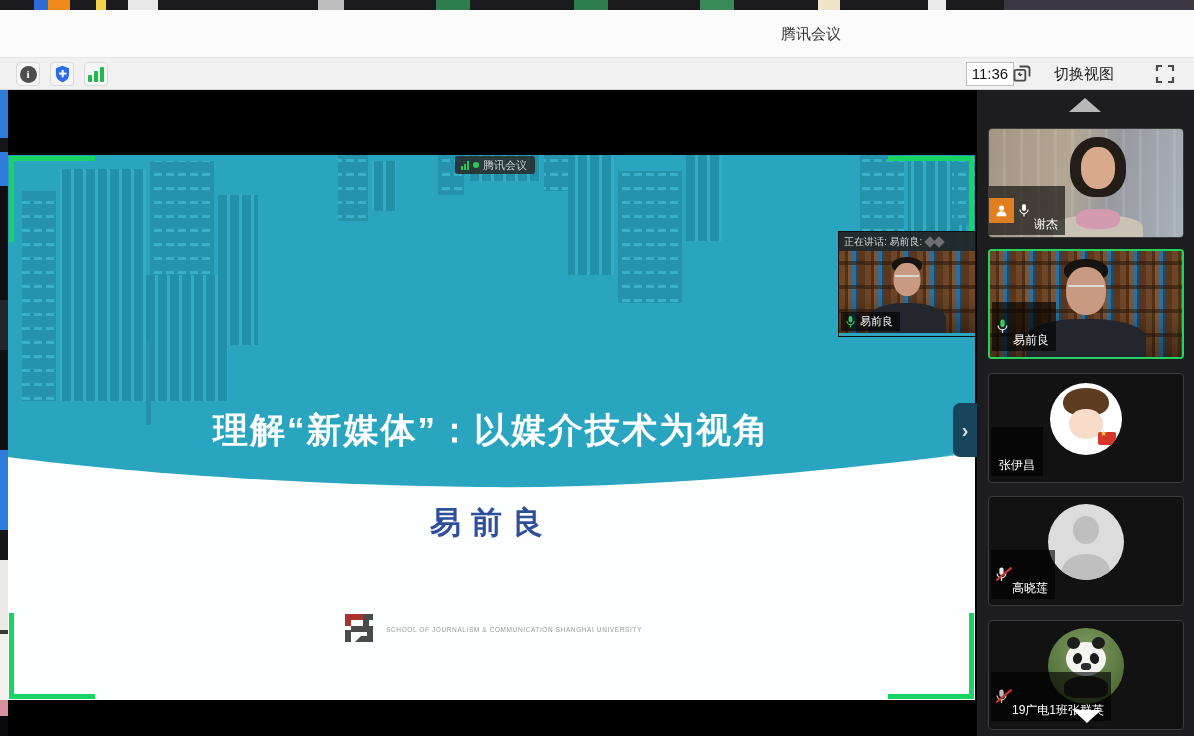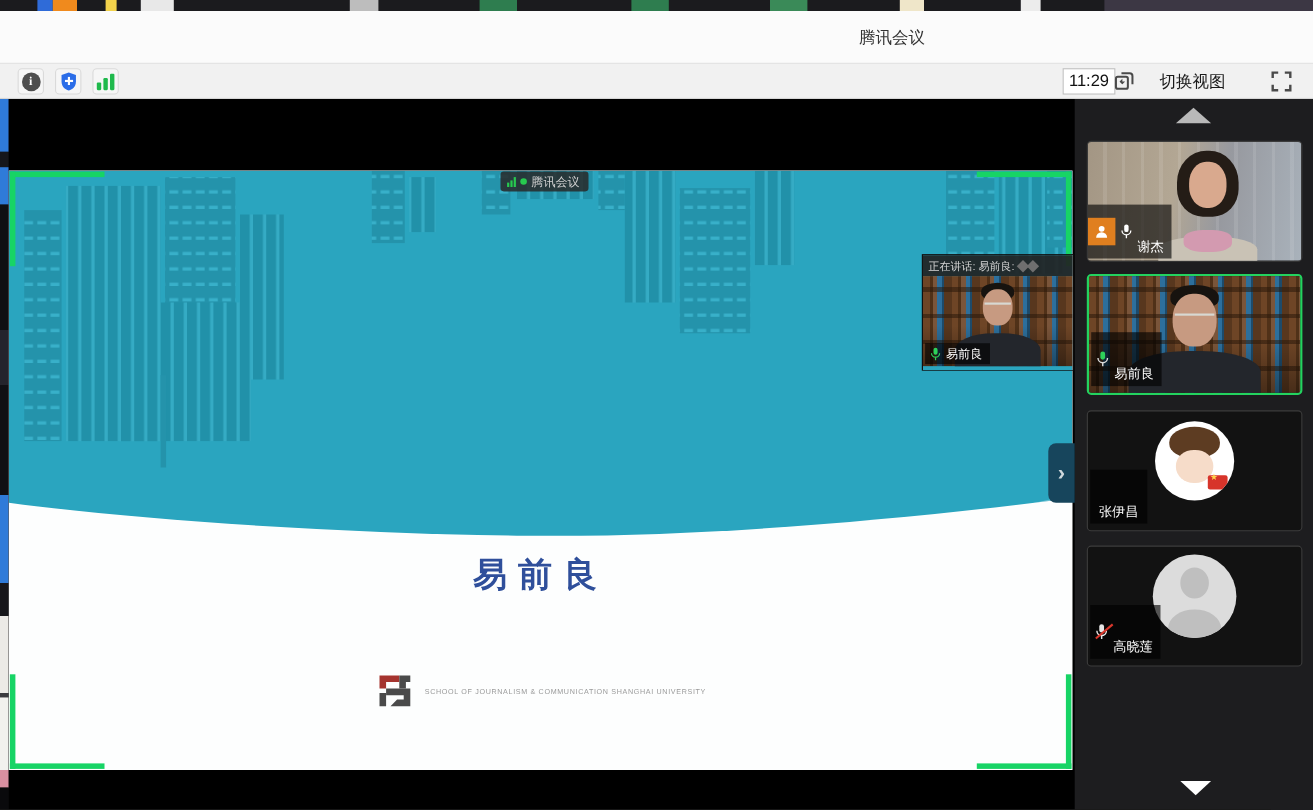--- a/index.html
+++ b/index.html
@@ -159,21 +159,21 @@
         </svg>
       </div>
       <div class="tb-iconbtn">
         <div class="sig-bars">
           <i style="height:7px;"></i>
             <i style="height:11px;"></i>
             <i style="height:15px;"></i>
         </div>
       </div>
     </div>
-    <div class="time-box">11:29</div>
+    <div class="time-box">11:36</div>
     <div class="switch-view">
       <svg width="20" height="20" viewBox="0 0 24 24">
         <rect x="3" y="7" width="13" height="13" rx="2" fill="none" stroke="#4a4a4a" stroke-width="2.2"></rect>
         <path d="M9 3 h9 a3 3 0 0 1 3 3 v9" fill="none" stroke="#4a4a4a" stroke-width="2.2"></path>
         <path d="M7 12 l3 -3 v6 z" fill="#4a4a4a"></path>
         <path d="M12 15 l3 3 h-6 z" fill="#4a4a4a" transform="rotate(180 11 15)"></path>
       </svg>
       <span class="label">切换视图</span>
     </div>
     <div class="fullscreen-btn">
@@ -245,20 +245,21 @@
       <div class="meet-badge">
         <span class="mini-bars">
             <i style="height:4px;"></i>
             <i style="height:6px;"></i>
             <i style="height:9px;"></i>
           </span>
         <span class="green-dot"></span>
         <span class="txt">腾讯会议</span>
       </div>
 
+      <div class="slide-title">理解“新媒体”：以媒介技术为视角</div>
       <div class="presenter">易前良</div>
 
       <div class="logo-row">
         <div class="logo-mark">
           <svg width="36" height="36" viewBox="0 0 36 36">
             <path d="M4 4 H22 V10 H10 V16 H4 Z" fill="#a5342f"></path>
             <path d="M10 16 H32 V32 H14 L20 26 H26 V22 H10 Z" fill="#4a4a4a"></path>
             <path d="M22 4 H32 V10 H28 V16 H22 Z" fill="#4a4a4a"></path>
             <path d="M4 20 H10 V32 H4 Z" fill="#4a4a4a"></path>
           </svg>
@@ -371,17 +372,40 @@
             <rect x="8" y="2" width="8" height="14" rx="4" fill="#e6e6e6"></rect>
             <path d="M4 13 a8 8 0 0 0 16 0" fill="none" stroke="#e6e6e6" stroke-width="2.4"></path>
             <line x1="12" y1="21" x2="12" y2="27" stroke="#e6e6e6" stroke-width="2.4"></line>
           </svg>
           <span class="muted-slash"></span>
         </span>
         <span class="nm">高晓莲</span>
       </div>
     </div>
 
+    <div class="tile" style="top:530px;">
+      <div class="avatar-circle panda-bg" style="width:76px;height:76px;">
+        <div class="panda-body"></div>
+        <div class="panda-head">
+          <div class="panda-ear" style="left:1px;"></div>
+          <div class="panda-ear" style="right:1px;"></div>
+          <div class="panda-eye" style="left:7px;"></div>
+          <div class="panda-eye" style="right:7px;transform:rotate(-18deg);"></div>
+          <div class="panda-mouth"></div>
+        </div>
+      </div>
+      <div class="name-tag" style="bottom:8px;">
+        <span style="position:relative;display:inline-block;">
+          <svg class="mic-svg" width="13" height="17" viewBox="0 0 24 30">
+            <rect x="8" y="2" width="8" height="14" rx="4" fill="#bdbdbd"></rect>
+            <path d="M4 13 a8 8 0 0 0 16 0" fill="none" stroke="#bdbdbd" stroke-width="2.4"></path>
+            <line x1="12" y1="21" x2="12" y2="27" stroke="#bdbdbd" stroke-width="2.4"></line>
+          </svg>
+          <span class="muted-slash"></span>
+        </span>
+        <span class="nm">19广电1班张群英</span>
+      </div>
+    </div>
 
     <div class="scroll-down"></div>
   </div>
 
 </div>
 
 </body></html>

